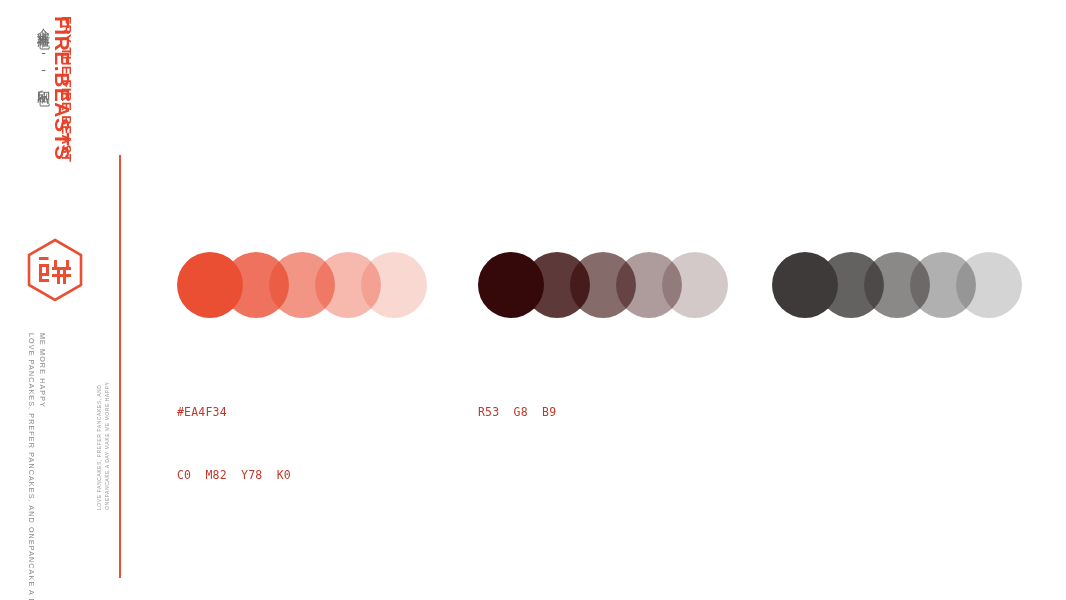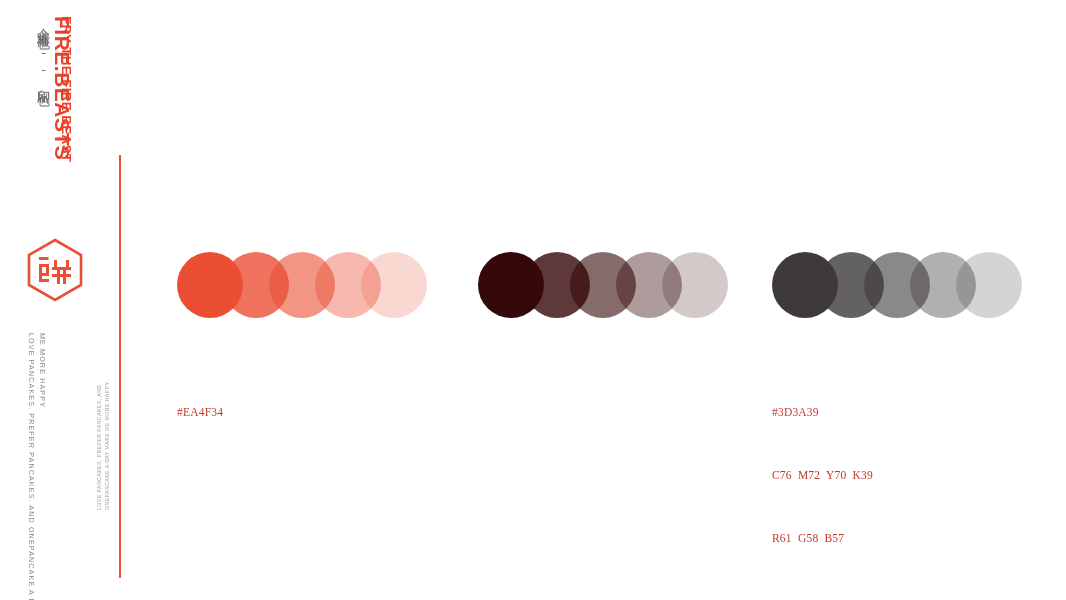--- a/index.html
+++ b/index.html
@@ -127,21 +127,21 @@
   }
 
   .swatch-info{
     margin-top:42px;
     color:#C0392B;
     font-family:"DejaVu Sans Mono","Liberation Mono",monospace;
     font-size:11.5px;
     line-height:21px;
     white-space:pre;
   }
-  .swatch-info div{ letter-spacing:0.2px;font-family:Liberation Serif, serif; }
+  .swatch-info div{ letter-spacing:0.2px; }
 </style>
 </head>
 <body>
 
 <div id="left-rail">
 
   <div id="cn-caption">企业标准色---印刷色</div>
 
   <div id="brand-block">
     <div class="vtxt" id="brand-name">FIRE.BEASTS</div>
@@ -183,41 +183,38 @@
 <div class="swatch-group" id="group-0">
   <div class="circle-row">
       <div class="swatch-circle" style="left: 184px; background: rgb(234, 79, 52); opacity: 0.22;"></div>
       <div class="swatch-circle" style="left: 138px; background: rgb(234, 79, 52); opacity: 0.4;"></div>
       <div class="swatch-circle" style="left: 92px; background: rgb(234, 79, 52); opacity: 0.6;"></div>
       <div class="swatch-circle" style="left: 46px; background: rgb(234, 79, 52); opacity: 0.8;"></div>
       <div class="swatch-circle" style="left: 0px; background: rgb(234, 79, 52); opacity: 1;"></div>
     </div>
   <div class="swatch-info">
     <div>#EA4F34</div>
+    <div>C0  M82  Y78  K0</div>
   </div>
 </div>
 
 <div class="swatch-group" id="group-1">
   <div class="circle-row">
       <div class="swatch-circle" style="left: 184px; background: rgb(53, 8, 9); opacity: 0.22;"></div>
       <div class="swatch-circle" style="left: 138px; background: rgb(53, 8, 9); opacity: 0.4;"></div>
       <div class="swatch-circle" style="left: 92px; background: rgb(53, 8, 9); opacity: 0.6;"></div>
       <div class="swatch-circle" style="left: 46px; background: rgb(53, 8, 9); opacity: 0.8;"></div>
       <div class="swatch-circle" style="left: 0px; background: rgb(53, 8, 9); opacity: 1;"></div>
     </div>
   <div class="swatch-info">
+    <div>R53  G8  B9</div>
   </div>
 </div>
 
 <div class="swatch-group" id="group-2">
   <div class="circle-row">
       <div class="swatch-circle" style="left: 184px; background: rgb(61, 58, 57); opacity: 0.22;"></div>
       <div class="swatch-circle" style="left: 138px; background: rgb(61, 58, 57); opacity: 0.4;"></div>
       <div class="swatch-circle" style="left: 92px; background: rgb(61, 58, 57); opacity: 0.6;"></div>
       <div class="swatch-circle" style="left: 46px; background: rgb(61, 58, 57); opacity: 0.8;"></div>
       <div class="swatch-circle" style="left: 0px; background: rgb(61, 58, 57); opacity: 1;"></div>
     </div>
-  <div class="swatch-info">
-    <div>#3D3A39</div>
-    <div>C76  M72  Y70  K39</div>
-    <div>R61  G58  B57</div>
-  </div>
 </div>
 
 </body></html>

